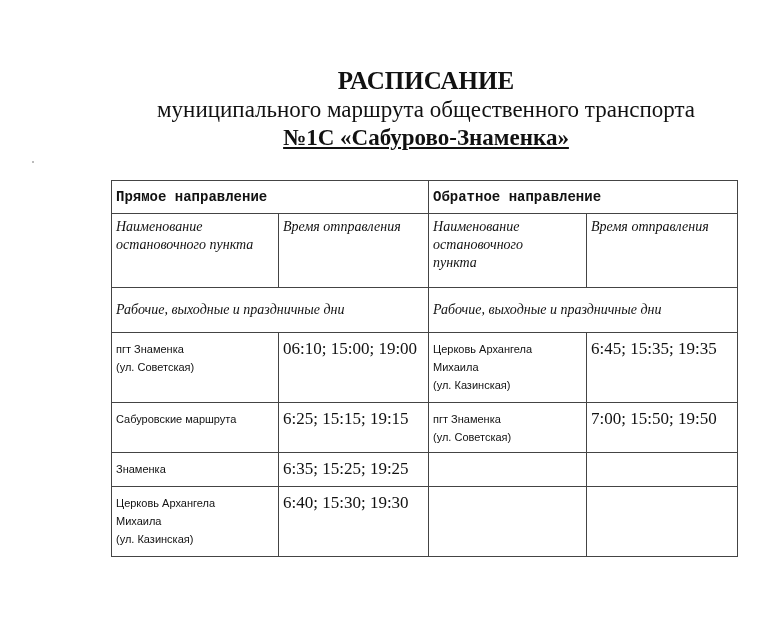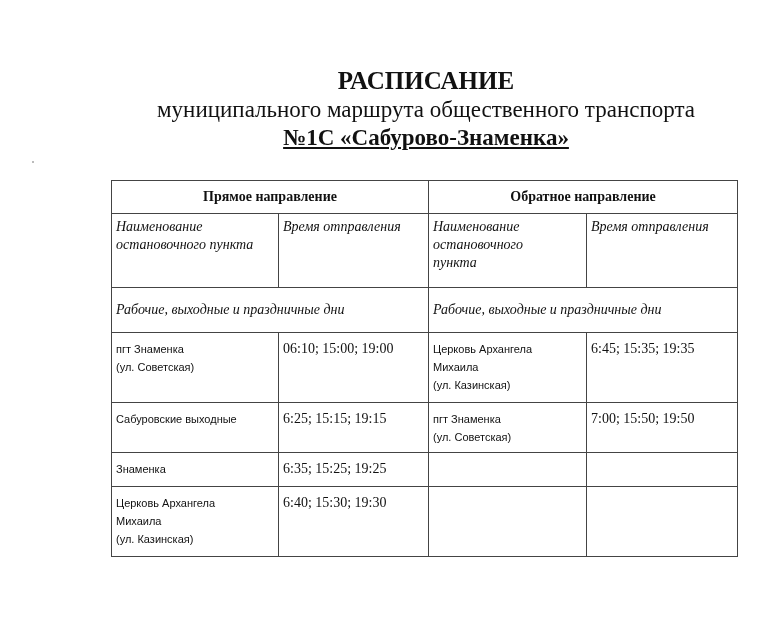--- a/index.html
+++ b/index.html
@@ -64,42 +64,42 @@
       font-size: 14px;
       line-height: 18px;
     }
     table.schedule td {
       border: 1.5px solid #444;
       vertical-align: top;
       padding: 0 4px;
     }
     .dir-head {
       height: 32px;
-      text-align: center;
       vertical-align: middle !important;
       font-weight: bold;
+      font-family: Liberation Mono, monospace;
     }
     .col-head {
       height: 69px;
       font-style: italic;
       padding-top: 4px !important;
     }
     .days-row td {
       height: 44px;
       vertical-align: middle !important;
       font-weight: normal;
       font-style: italic;
     }
     .stop {
       font-weight: normal;
       font-family: "Liberation Sans", "DejaVu Sans", sans-serif;
       font-size: 11px;
     }
     .time {
-      font-size: 14px;
+      font-size: 17px;
     }
     td.cell { padding-top: 7px !important; }
     tr.r1 td { height: 62px; }
     tr.r2 td { height: 25px; }
     tr.r3 td { height: 42px; }
     tr.r4 td { height: 26px; }
     tr.r5 td { height: 62px; }
     .line { display: block; }
   </style>
 </head>
@@ -150,21 +150,21 @@
       <span class="line">Церковь Архангела</span>
       <span class="line">Михаила</span>
       <span class="line">(ул. Казинская)</span>
     </td>
     <td class="cell time">6:45; 15:35; 19:35</td>
   </tr>
 
 
   <tr class="r3">
     <td class="cell stop">
-      <span class="line">Сабуровские выходные</span>
+      <span class="line">Сабуровские маршрута</span>
     </td>
     <td class="cell time">6:25; 15:15; 19:15</td>
     <td class="cell stop">
       <span class="line">пгт Знаменка</span>
       <span class="line">(ул. Советская)</span>
     </td>
     <td class="cell time">7:00; 15:50; 19:50</td>
   </tr>
 
   <tr class="r4">

